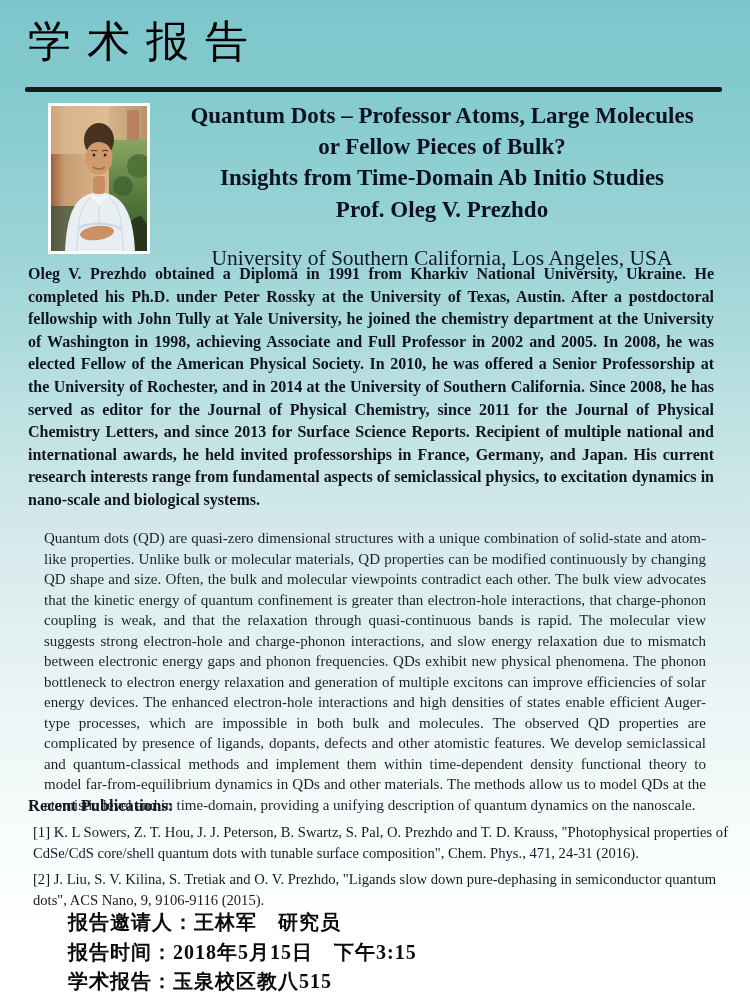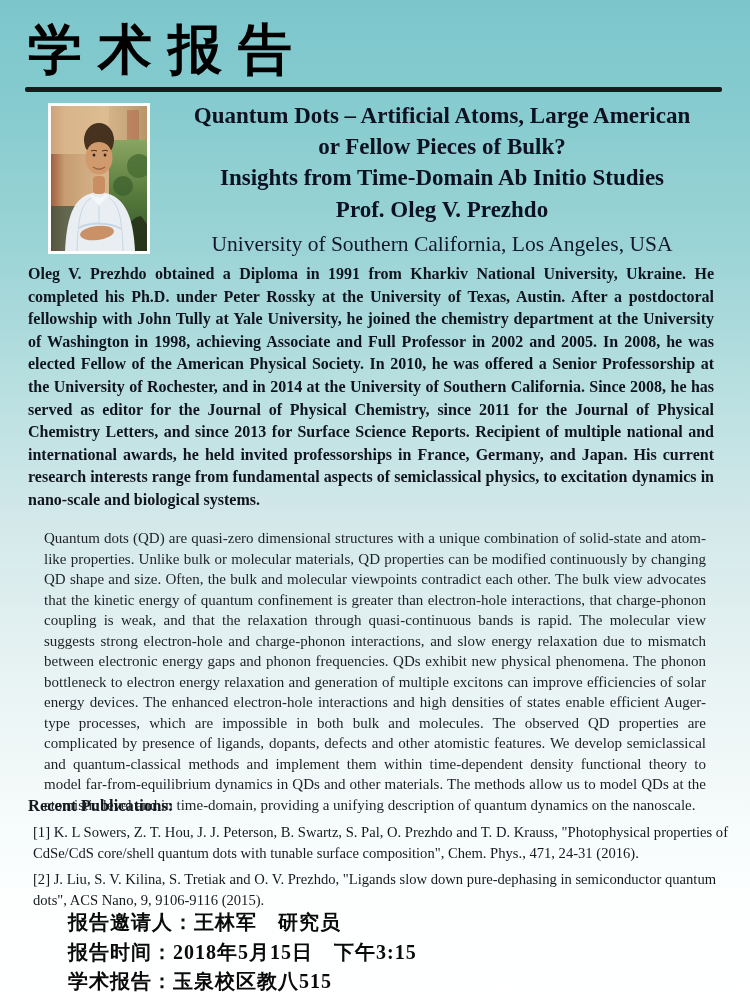--- a/index.html
+++ b/index.html
@@ -6,40 +6,40 @@
   .poster{
     position:relative;
     width:750px;height:1000px;
     overflow:hidden;
     font-family:"Liberation Serif","DejaVu Serif",serif;
     background:linear-gradient(180deg,
       #7cc6cb 0%, #85cbcf 10%, #9cd4d6 25%, #bfe2e3 42%,
       #d3e8ea 52%, #e6f2f2 66%, #f4fafa 80%, #fdffff 90%, #ffffff 100%);
   }
   .cn-header{
-    position:absolute;top:10px;left:28px;
-    font-size:54px;font-weight:700;color:#000;
+    position:absolute;top:2px;left:28px;
+    font-size:43px;font-weight:400;color:#000;
     letter-spacing:16px;line-height:80px;white-space:nowrap;
   }
   .divider{
     position:absolute;top:87px;left:25px;width:697px;height:5px;
     background:#1a1a1a;border-radius:2px;
   }
   .photo-frame{
     position:absolute;left:48px;top:103px;width:96px;height:145px;
     background:#ffffff;padding:3px;
   }
   .photo-frame svg{display:block;}
   .titles{
     position:absolute;left:152px;right:18px;top:100px;
     text-align:center;color:#0d1222;
   }
   .titles .t-line{font-size:23px;font-weight:bold;line-height:31px;}
   .titles .t-speaker{font-size:23px;font-weight:bold;line-height:31px;margin-top:1px;}
-  .titles .t-affil{font-size:21.5px;font-weight:normal;line-height:30px;margin-top:4px;color:#11182b;}
+  .titles .t-affil{font-size:21.5px;font-weight:normal;line-height:30px;margin-top:18px;color:#11182b;}
   .bio{
     position:absolute;top:263px;left:28px;right:36px;margin:0;
     font-size:16px;font-weight:bold;line-height:22.6px;
     text-align:justify;color:#10141f;
   }
   .abstract{
     position:absolute;top:512px;left:28px;right:28px;margin:16px;
     font-size:15px;font-weight:normal;line-height:20.5px;
     text-align:justify;color:#1d2126;
   }
@@ -96,21 +96,21 @@
       <ellipse cx="48" cy="52" rx="13.5" ry="16.5" fill="#d09a6c"></ellipse>
       <path d="M35,44 Q39,31 49,32 Q60,31 61,44 Q57,36 48,36 Q39,36 35,44 Z" fill="#46321e"></path>
       <ellipse cx="43" cy="49" rx="1.4" ry="1.6" fill="#33241a"></ellipse>
       <ellipse cx="54" cy="49" rx="1.4" ry="1.6" fill="#33241a"></ellipse>
       <path d="M40,45 Q43,43.5 46,45 M51,45 Q54,43.5 57,45" stroke="#4a3320" stroke-width="1" fill="none"></path>
       <path d="M42,61 Q48,65.5 54,61" stroke="#9c6246" stroke-width="1.4" fill="none"></path>
     </svg>
   </div>
 
   <div class="titles">
-    <div class="t-line">Quantum Dots – Artificial Atoms, Large American</div>
+    <div class="t-line">Quantum Dots – Professor Atoms, Large Molecules</div>
     <div class="t-line">or Fellow Pieces of Bulk?</div>
     <div class="t-line">Insights from Time-Domain Ab Initio Studies</div>
     <div class="t-speaker">Prof. Oleg V. Prezhdo</div>
     <div class="t-affil">University of Southern California, Los Angeles, USA</div>
   </div>
 
   <p class="bio">Oleg V. Prezhdo obtained a Diploma in 1991 from Kharkiv National University, Ukraine. He completed his Ph.D. under Peter Rossky at the University of Texas, Austin. After a postdoctoral fellowship with John Tully at Yale University, he joined the chemistry department at the University of Washington in 1998, achieving Associate and Full Professor in 2002 and 2005. In 2008, he was elected Fellow of the American Physical Society. In 2010, he was offered a Senior Professorship at the University of Rochester, and in 2014 at the University of Southern California. Since 2008, he has served as editor for the Journal of Physical Chemistry, since 2011 for the Journal of Physical Chemistry Letters, and since 2013 for Surface Science Reports. Recipient of multiple national and international awards, he held invited professorships in France, Germany, and Japan. His current research interests range from fundamental aspects of semiclassical physics, to excitation dynamics in nano-scale and biological systems.</p>
 
   <p class="abstract">Quantum dots (QD) are quasi-zero dimensional structures with a unique combination of solid-state and atom-like properties. Unlike bulk or molecular materials, QD properties can be modified continuously by changing QD shape and size. Often, the bulk and molecular viewpoints contradict each other. The bulk view advocates that the kinetic energy of quantum confinement is greater than electron-hole interactions, that charge-phonon coupling is weak, and that the relaxation through quasi-continuous bands is rapid. The molecular view suggests strong electron-hole and charge-phonon interactions, and slow energy relaxation due to mismatch between electronic energy gaps and phonon frequencies. QDs exhibit new physical phenomena. The phonon bottleneck to electron energy relaxation and generation of multiple excitons can improve efficiencies of solar energy devices. The enhanced electron-hole interactions and high densities of states enable efficient Auger-type processes, which are impossible in both bulk and molecules. The observed QD properties are complicated by presence of ligands, dopants, defects and other atomistic features. We develop semiclassical and quantum-classical methods and implement them within time-dependent density functional theory to model far-from-equilibrium dynamics in QDs and other materials. The methods allow us to model QDs at the atomistic level and in time-domain, providing a unifying description of quantum dynamics on the nanoscale.</p>
 

